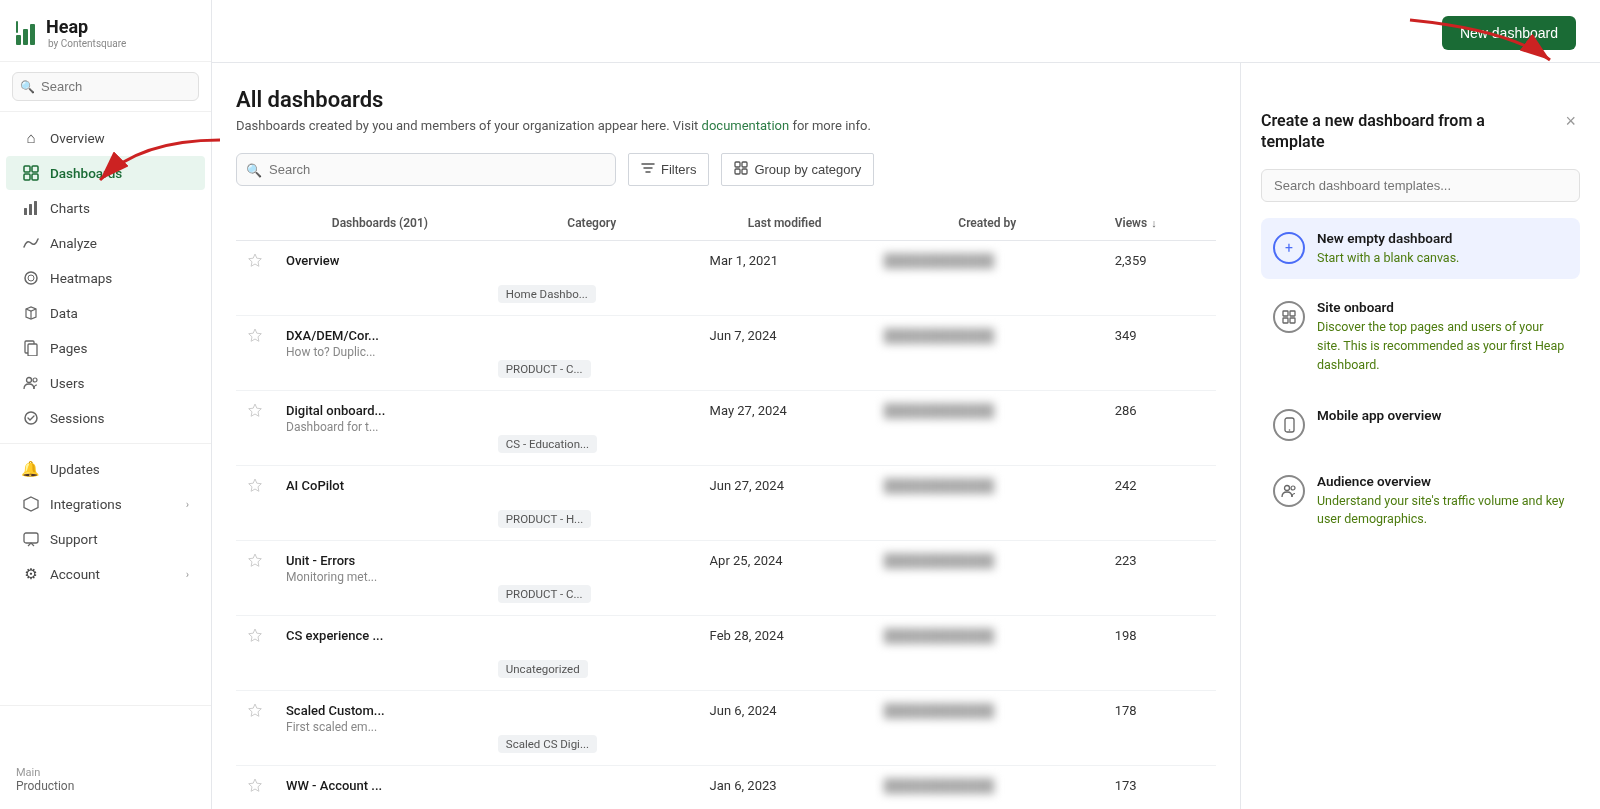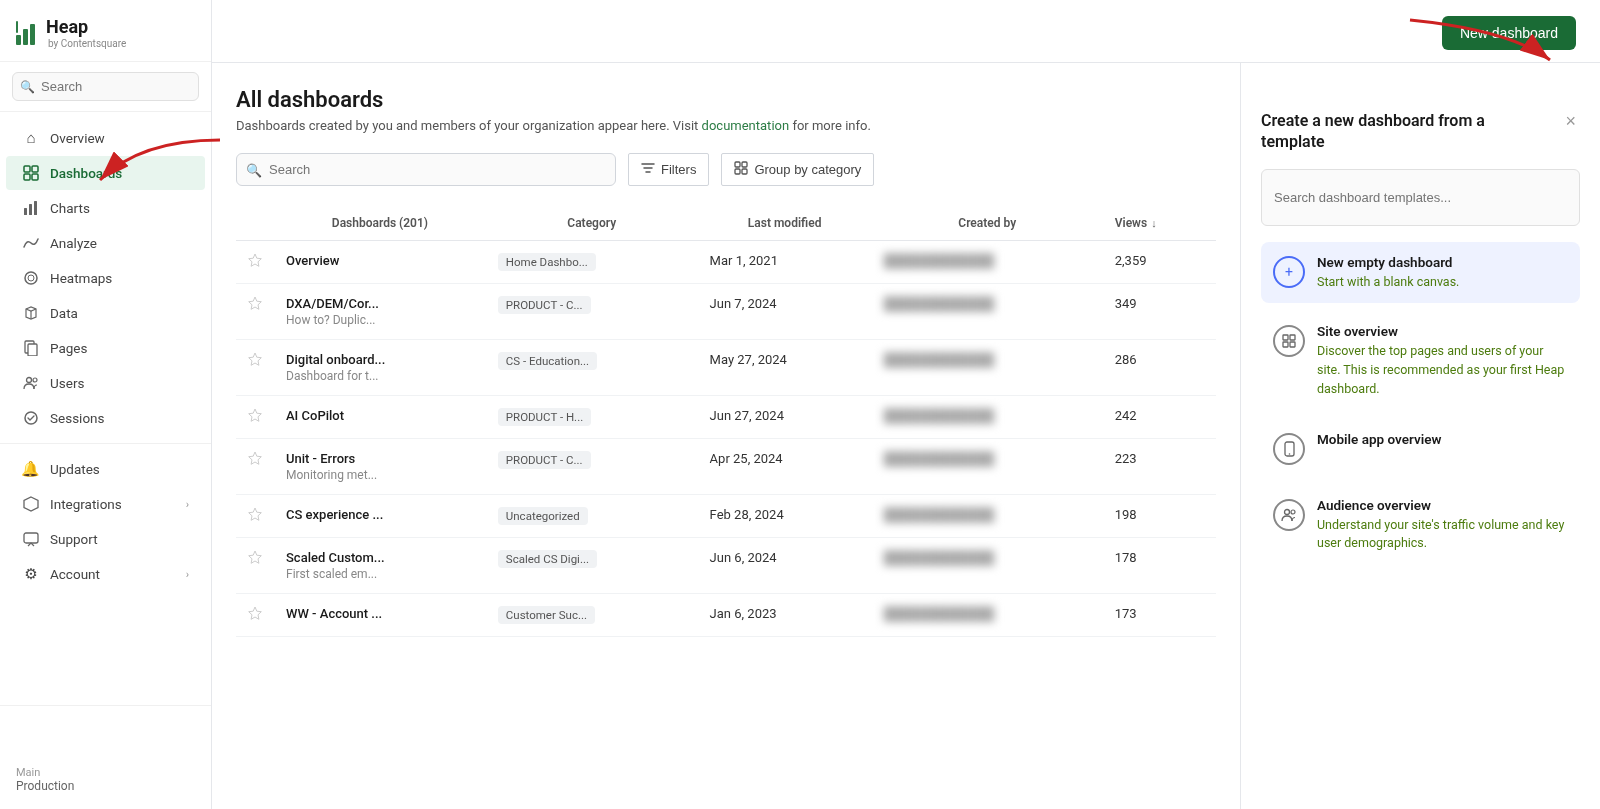--- a/index.html
+++ b/index.html
@@ -184,20 +184,21 @@
     .star-col { width: 36px; color: #ccc; cursor: pointer; }
     .dash-name { font-weight: 500; color: #1a1a1a; }
     .dash-sub { font-size: 12px; color: #888; margin-top: 2px; }
     .category-badge {
       display: inline-block;
       background: #f0f2f4;
       color: #555;
       border-radius: 4px;
       padding: 2px 8px;
       font-size: 11.5px;
+      margin-top: 32px;
     }
     .blurred { filter: blur(4px); user-select: none; color: #aaa; }
 
     .th-sort { display: flex; align-items: center; gap: 4px; cursor: pointer; }
     .sort-arrow { font-size: 11px; color: #666; }
 
     
     .template-panel {
       width: 360px;
       background: #fff;
@@ -215,21 +216,21 @@
     }
     .panel-title { font-size: 16px; font-weight: 600; color: #1a1a1a; line-height: 1.3; max-width: 280px; }
     .close-btn { background: none; border: none; font-size: 18px; color: #999; cursor: pointer; padding: 0 4px; }
 
     .panel-search {
       position: relative;
       margin-bottom: 16px;
     }
     .panel-search input {
       width: 100%;
-      padding: 20px 12px;
+      padding: 8px 12px;
       border: 1px solid #e0e0e0;
       border-radius: 6px;
       font-size: 13px;
       color: #aaa;
       background: #fafafa;
       outline: none;
     }
 
     .template-item {
       display: flex;
@@ -660,21 +661,21 @@
             <div class="template-item">
       <div class="template-icon gray">
                 <svg width="14" height="14" viewBox="0 0 14 14" fill="none">
                   <rect x="1" y="1" width="5" height="5" rx="0.5" stroke="#666" stroke-width="1.3"></rect>
                   <rect x="8" y="1" width="5" height="5" rx="0.5" stroke="#666" stroke-width="1.3"></rect>
                   <rect x="1" y="8" width="5" height="5" rx="0.5" stroke="#666" stroke-width="1.3"></rect>
                   <rect x="8" y="8" width="5" height="5" rx="0.5" stroke="#666" stroke-width="1.3"></rect>
                 </svg>
               </div>
       <div>
-        <div class="template-name">Site overview</div>
+        <div class="template-name">Site onboard</div>
         <div class="template-desc">Discover the top pages and users of your site. This is recommended as your first Heap dashboard.</div>
       </div>
     </div>
             <div class="template-item">
       <div class="template-icon phone">
                 <svg width="11" height="16" viewBox="0 0 11 16" fill="none">
                   <rect x="1" y="1" width="9" height="14" rx="2" stroke="#666" stroke-width="1.3"></rect>
                   <circle cx="5.5" cy="13" r="0.8" fill="#666"></circle>
                 </svg>
               </div>

